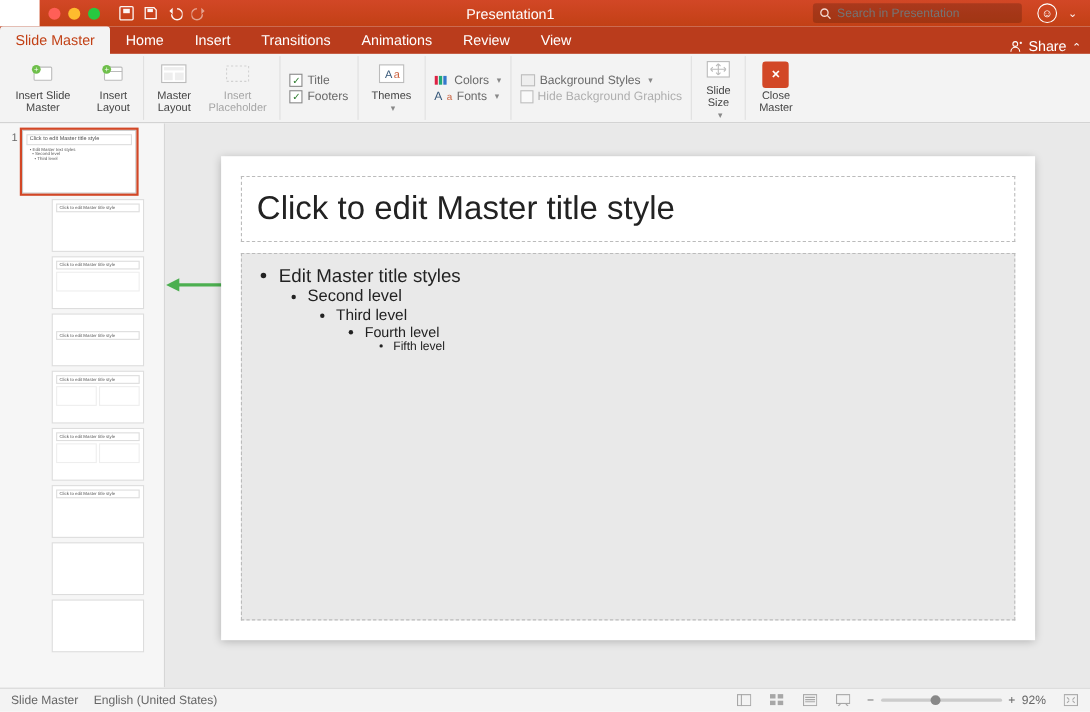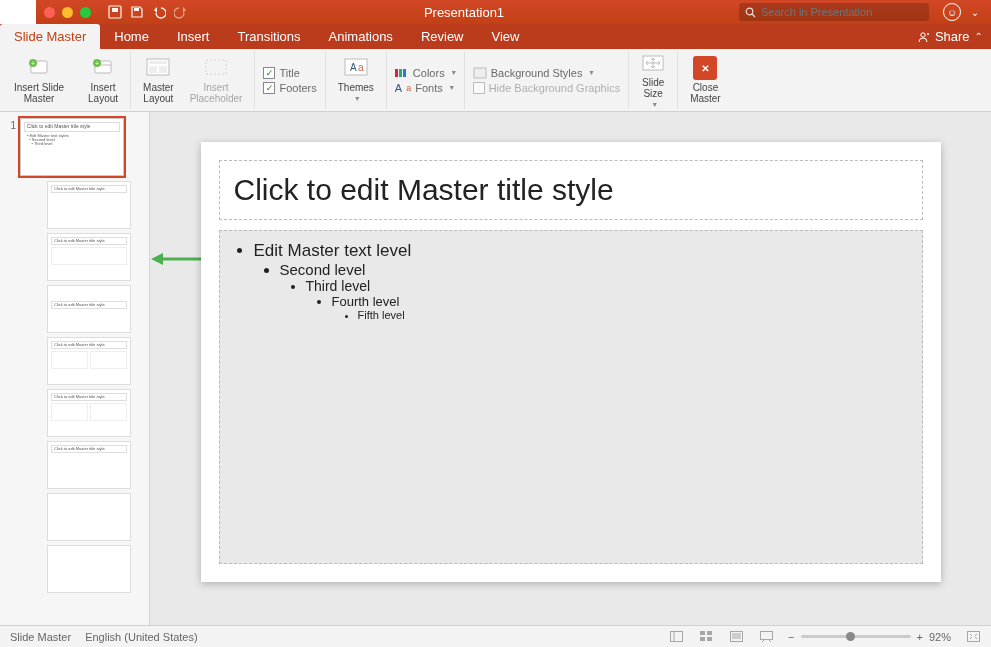--- a/index.html
+++ b/index.html
@@ -14,21 +14,21 @@
 .tb-title { flex:1; text-align:center; font-size:13px; }
 .search { background:rgba(0,0,0,.18); border-radius:3px; height:18px; width:190px; display:flex; align-items:center; gap:5px; padding:0 6px; font-size:11px; color:#f3d9d0; }
 .search input{background:transparent;border:0;outline:0;color:#fff;font-size:11px;flex:1}
 .smile{width:18px;height:18px;border:1.2px solid #fff;border-radius:50%;display:flex;align-items:center;justify-content:center;font-size:10px;margin-left:8px}
 
 
 .tabbar { height: 25px; background:#ba3c1c; display:flex; align-items:stretch; color:#fff; font-size:13px; }
 .tab { padding:0 14px; display:flex; align-items:center; cursor:pointer; }
 .tab.active { background:#f3f3f3; color:#c24015; border-radius:3px 3px 0 0; font-weight:500; }
 .tabspacer{flex:1}
-.share{padding:0 8px;display:flex;align-items:center;gap:5px}
+.share{padding:0 8px;display:flex;align-items:flex-end;gap:5px}
 
 
 .ribbon { background:#f3f3f3; border-bottom:1px solid #d0d0d0; height:63px; display:flex; align-items:stretch; padding:2px 6px; gap:4px; }
 .grp { display:flex; flex-direction:column; align-items:center; justify-content:center; padding:2px 4px; }
 .grp + .grp { border-left:1px solid #e0e0e0; padding-left:8px; }
 .bigbtn { display:flex; flex-direction:column; align-items:center; gap:2px; font-size:10px; line-height:1.1; text-align:center; cursor:pointer; padding:2px 4px;}
 .bigbtn .ic{width:24px;height:24px;display:flex;align-items:center;justify-content:center}
 .row{display:flex;align-items:center;gap:4px;font-size:11px;color:#6a6a6a;cursor:pointer;white-space:nowrap}
 .row.disabled{opacity:.5}
 .chk{width:12px;height:12px;border:1px solid #888;display:inline-flex;align-items:center;justify-content:center;font-size:9px;color:#2a7a2a;background:#fff}
@@ -342,21 +342,21 @@
         <line x1="75" y1="7" x2="10" y2="7" stroke="#4caf50" stroke-width="3"></line>
         <polygon points="0,7 12,1 12,13" fill="#4caf50"></polygon>
       </svg>
   </div>
 
   <div class="canvas-wrap">
     <div class="slide">
       <div class="ph title">Click to edit Master title style</div>
       <div class="ph body">
         <ul>
-          <li>Edit Master text level</li>
+          <li>Edit Master title styles</li>
           <ul>
               <li>Second level</li>
             <ul>
                 <li>Third level</li>
               <ul>
                   <li>Fourth level</li>
                 <ul>
                     <li>Fifth level</li>
                   </ul>
               </ul>

